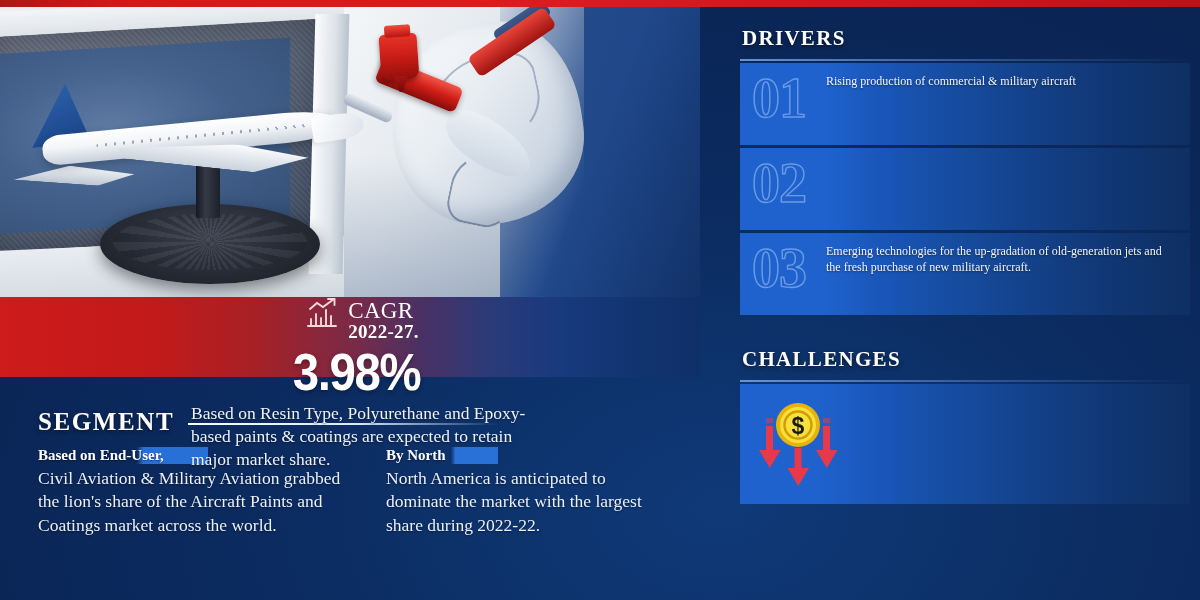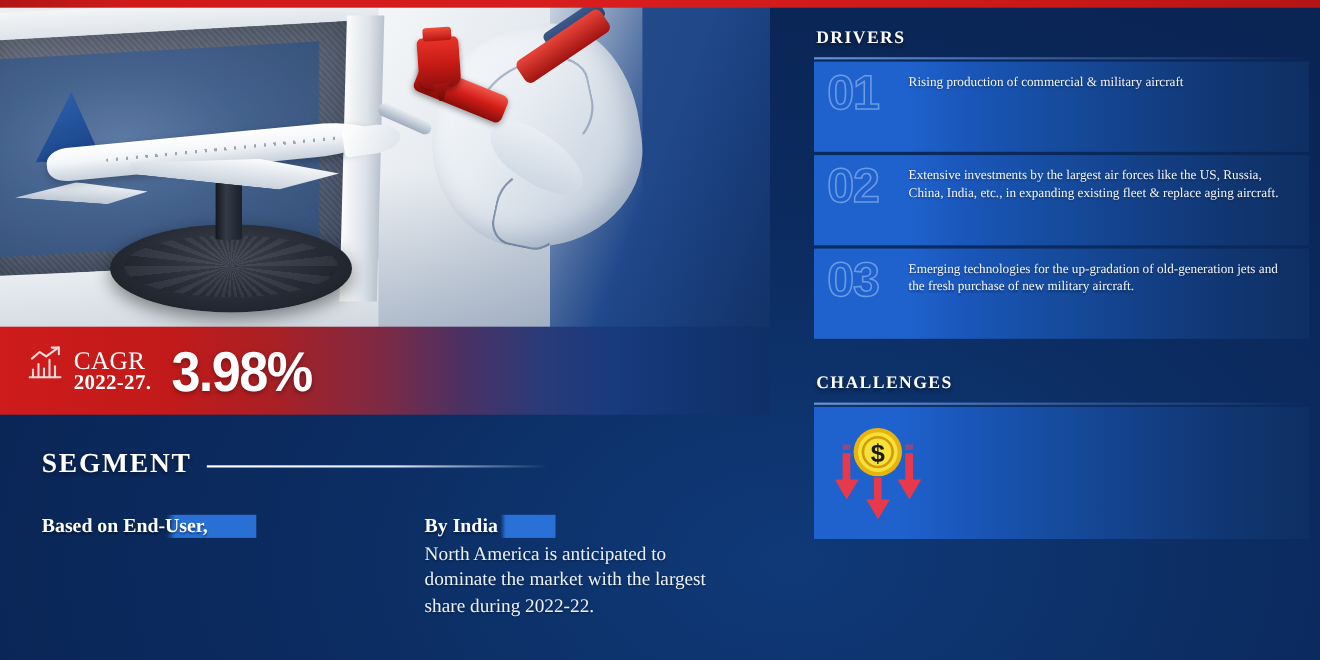--- a/index.html
+++ b/index.html
@@ -204,20 +204,21 @@
   }
 
   
   .cagr-banner {
     position:absolute; left:0; top:297px; width:700px; height:80px;
     background:linear-gradient(90deg,
       #ce1b1b 0%, #c21a1a 22%, #a82025 36%, #7c2a46 50%, #4a3163 60%,
       #2b3a78 70%, #183a7e 80%, #123470 90%, #0f2f68 100%);
     display:flex; align-items:center;
     z-index:20;
+    flex-direction:column;
   }
   .cagr-left{
     display:flex; align-items:center; padding-left:24px; gap:9px;
   }
   .cagr-icon{ width:34px; height:32px; flex:none; margin-bottom:14px;}
   .cagr-words{
     color:#fff; line-height:1.02;
   }
   .cagr-label{ font-size:23px; letter-spacing:.3px; }
   .cagr-years{ font-size:19px; font-weight:700; letter-spacing:.3px; }
@@ -240,78 +241,78 @@
     text-shadow:0 1px 2px rgba(0,0,0,.5);
   }
 
   
   .segment {
     position:absolute; left:0; top:380px; width:700px; height:220px;
     padding:28px 26px 0 38px;
     z-index:10;
   }
   .seg-head{
-    display:flex; align-items:center; gap:14px; margin-bottom:32px;
+    display:flex; align-items:center; gap:14px; margin-bottom:10px;
   }
   .seg-title{
     color:#fff; font-size:25px; font-weight:bold; letter-spacing:1.6px;
     text-shadow:0 2px 4px rgba(0,0,0,.5);
   }
   .seg-rule{
     flex:1; height:2px;
     background:linear-gradient(90deg,#ffffff 0%,#dce7f5 55%,rgba(220,231,245,0) 100%);
     max-width:310px;
     margin-top:3px;
   }
   .seg-cols{ display:flex; gap:38px; }
   .seg-col{ width:310px; }
   .seg-col.right{ width:260px; }
   .seg-sub{
     display:inline-block;
-    color:#fff; font-weight:bold; font-size:18px;
+    color:#fff; font-weight:bold; font-size:15px;
     margin-bottom:3px;
     padding-right:44px;
     background:linear-gradient(90deg, rgba(41,111,212,0) 0%, rgba(41,111,212,0) 58%, rgba(43,118,224,.92) 62%, rgba(43,118,224,.92) 100%);
     text-shadow:0 1px 2px rgba(0,0,0,.45);
   }
   .seg-sub.region{ padding-right:52px; }
   .seg-body{
     color:#eaf1fa; font-size:17.5px; line-height:1.33;
     text-shadow:0 1px 2px rgba(0,0,0,.45);
   }
 
   
   .right-col{
     position:absolute; left:700px; top:6px; width:500px; height:594px;
     padding:14px 10px 0 40px;
     z-index:10;
   }
   .sec-title{
-    color:#ffffff; font-size:16px; font-weight:bold; letter-spacing:1.3px;
+    color:#ffffff; font-size:21px; font-weight:bold; letter-spacing:1.3px;
     text-shadow:0 2px 4px rgba(0,0,0,.55);
     margin:6px 0 8px 2px;
   }
   .sec-rule{
     height:2px; width:450px; margin-bottom:2px;
     background:linear-gradient(90deg, rgba(120,165,235,.85) 0%, rgba(90,135,205,.45) 55%, rgba(70,110,180,0) 100%);
   }
   .driver{
     position:relative;
     display:flex; align-items:flex-start;
     min-height:82px;
     margin-bottom:3px;
     background:linear-gradient(90deg,
       #1f62cd 0%, #1f62cd 19%, #1a57bb 30%, #164c9f 48%, #133f85 68%, #10356f 86%, #0e2f63 100%);
   }
   .driver .num{
     flex:none;
     width:86px;
     padding:6px 0 0 12px;
-    font-family:Liberation Sans, sans-serif;
-    font-size:44px; font-weight:bold;
+    font-family:Liberation Serif, serif;
+    font-size:56px; font-weight:bold;
     letter-spacing:-1px;
     color:transparent;
     -webkit-text-stroke:1.4px rgba(168,203,245,.55);
     line-height:1.05;
     user-select:none;
   }
   .driver .dtext{
     padding:11px 12px 11px 0;
     color:#f2f6fc;
     font-size:12px; line-height:1.33;
@@ -381,51 +382,52 @@
           <path d="M5 12 L12 6 L18 10 L29 2"></path>
           <path d="M23 2 H29.5 V8"></path>
         </g>
       </svg>
       <div class="cagr-words">
         <div class="cagr-label">CAGR</div>
         <div class="cagr-years">2022-27.</div>
       </div>
     </div>
     <div class="cagr-value">3.98%</div>
+    <div class="resin-note">Based on Resin Type, Polyurethane and Epoxy-based paints &amp; coatings are expected to retain major market share.</div>
   </div>
 
   <div class="segment">
     <div class="seg-head">
       <div class="seg-title">SEGMENT</div>
       <div class="seg-rule"></div>
     </div>
     <div class="seg-cols">
       <div class="seg-col">
         <div class="seg-sub">Based on End-User,</div>
+        <div class="seg-body">Civil Aviation &amp; Military Aviation grabbed the lion's share of the Aircraft Paints and Coatings market across the world.</div>
       </div>
       <div class="seg-col right">
-        <div class="seg-sub region">By India</div>
+        <div class="seg-sub region">By North</div>
         <div class="seg-body">North America is anticipated to dominate the market with the largest share during 2022-22.</div>
       </div>
     </div>
   </div>
 
   <div class="right-col">
 
     <div class="sec-title">DRIVERS</div>
     <div class="sec-rule"></div>
 
     <div class="driver">
       <div class="num">01</div>
       <div class="dtext">Rising production of commercial &amp; military aircraft</div>
     </div>
 
     <div class="driver">
       <div class="num">02</div>
-      <div class="dtext">Extensive investments by the largest air forces like the US, Russia, China, India, etc., in expanding existing fleet &amp; replace aging aircraft.</div>
     </div>
 
     <div class="driver">
       <div class="num">03</div>
       <div class="dtext">Emerging technologies for the up-gradation of old-generation jets and the fresh purchase of new military aircraft.</div>
     </div>
 
     <div class="sec-title" style="margin-top:32px;">CHALLENGES</div>
     <div class="sec-rule"></div>
 

